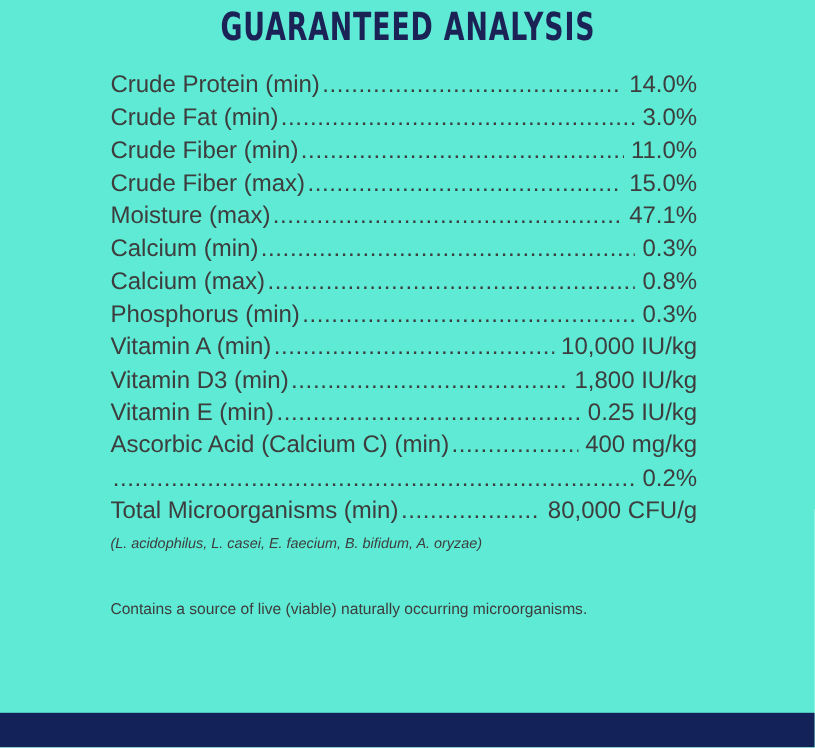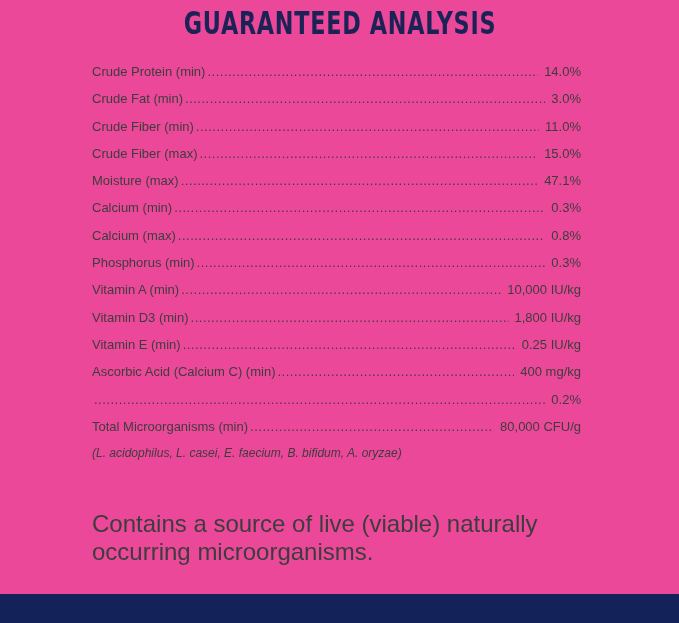--- a/index.html
+++ b/index.html
@@ -33,21 +33,21 @@
     left: 92px;
     top: 58px;
     width: 489px;
   }
 
   .analysis-table { width: 100%; }
 
   .row {
     display: flex;
     align-items: baseline;
-    font-size: 13px;
+    font-size: 20px;
     line-height: 27.3px;
     white-space: nowrap;
   }
   .row .label { flex: 0 0 auto; }
   .row .dots {
     flex: 1 1 auto;
     overflow: hidden;
     margin: 0 2px 0 2px;
     letter-spacing: 0.5px;
   }
@@ -57,38 +57,38 @@
   .row .value { flex: 0 0 auto; padding-left: 4px; }
 
   .species-note {
     font-size: 12px;
     line-height: 26px;
     font-style: italic;
     white-space: nowrap;
   }
 
   .footnote {
-    margin-top: 44px;
-    font-size: 24px;
+    margin-top: 28px;
+    font-size: 13px;
     line-height: 27.5px;
     max-width: 480px;
   }
 
   .footer-bar {
     position: absolute;
     left: 0;
     bottom: 0;
     width: 100%;
     height: 29px;
   }
 </style>
 </head>
 <body>
 
-<div class="page" style="background: #ec4899;">
+<div class="page" style="background: #5eead4;">
 
   <div class="title-wrap">
     <span class="title" style="color: rgb(27, 35, 86);">GUARANTEED ANALYSIS</span>
   </div>
 
   <div class="content" style="color: rgb(61, 61, 61);">
 
     <div class="analysis-table">
   <div class="row">
     <span class="label">Crude Protein (min)</span>

